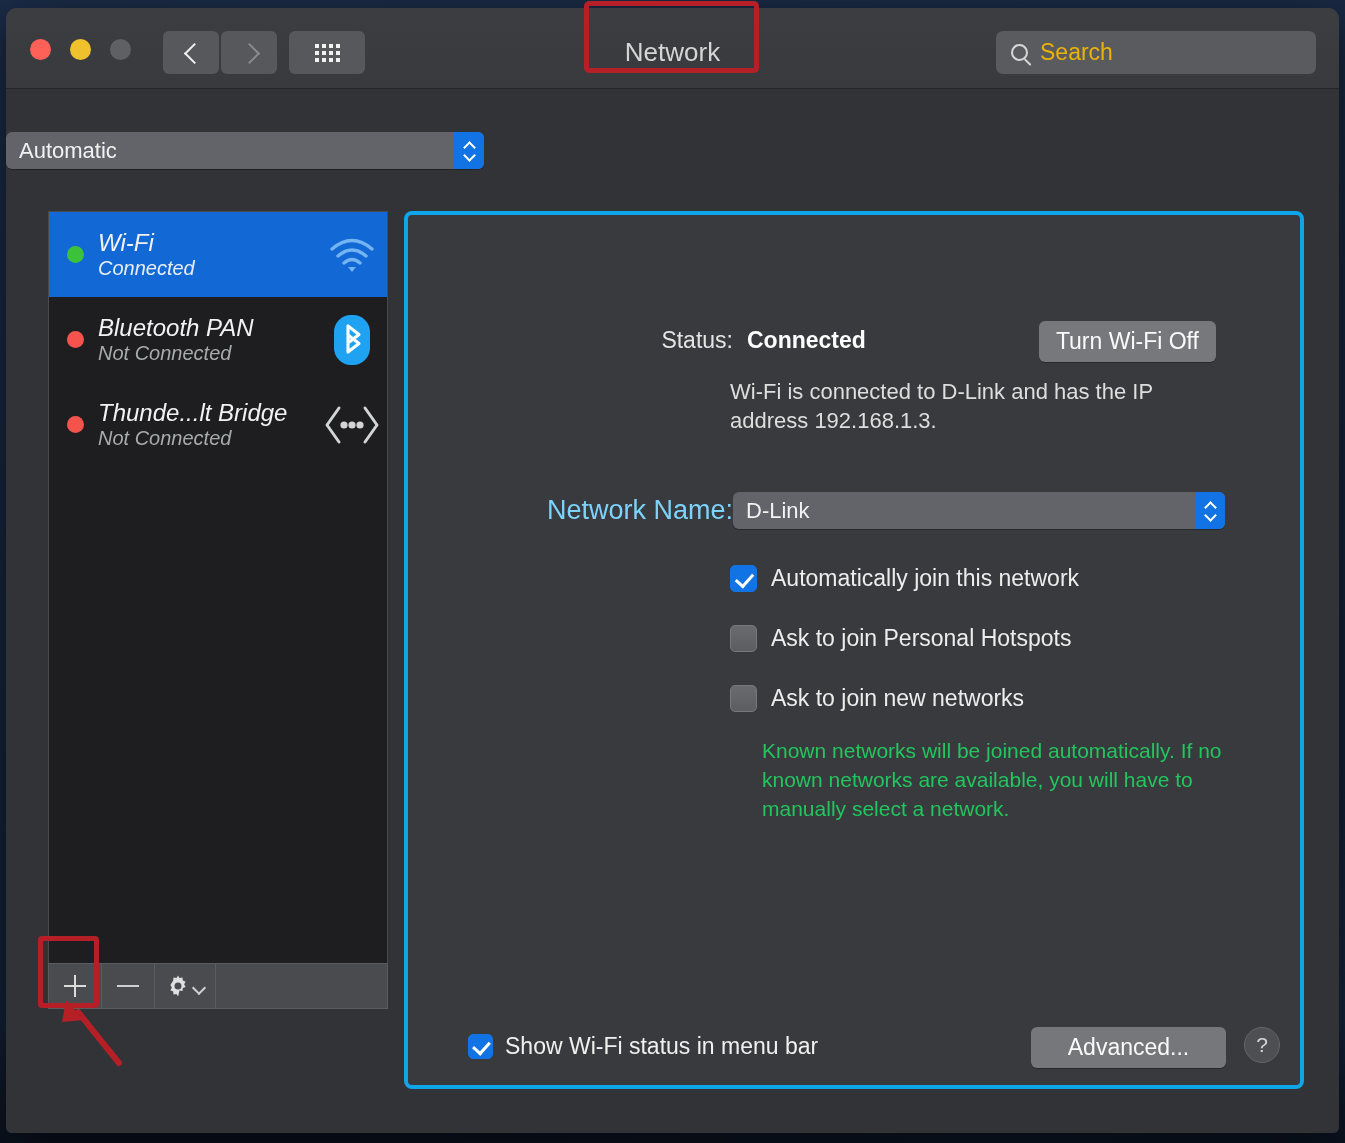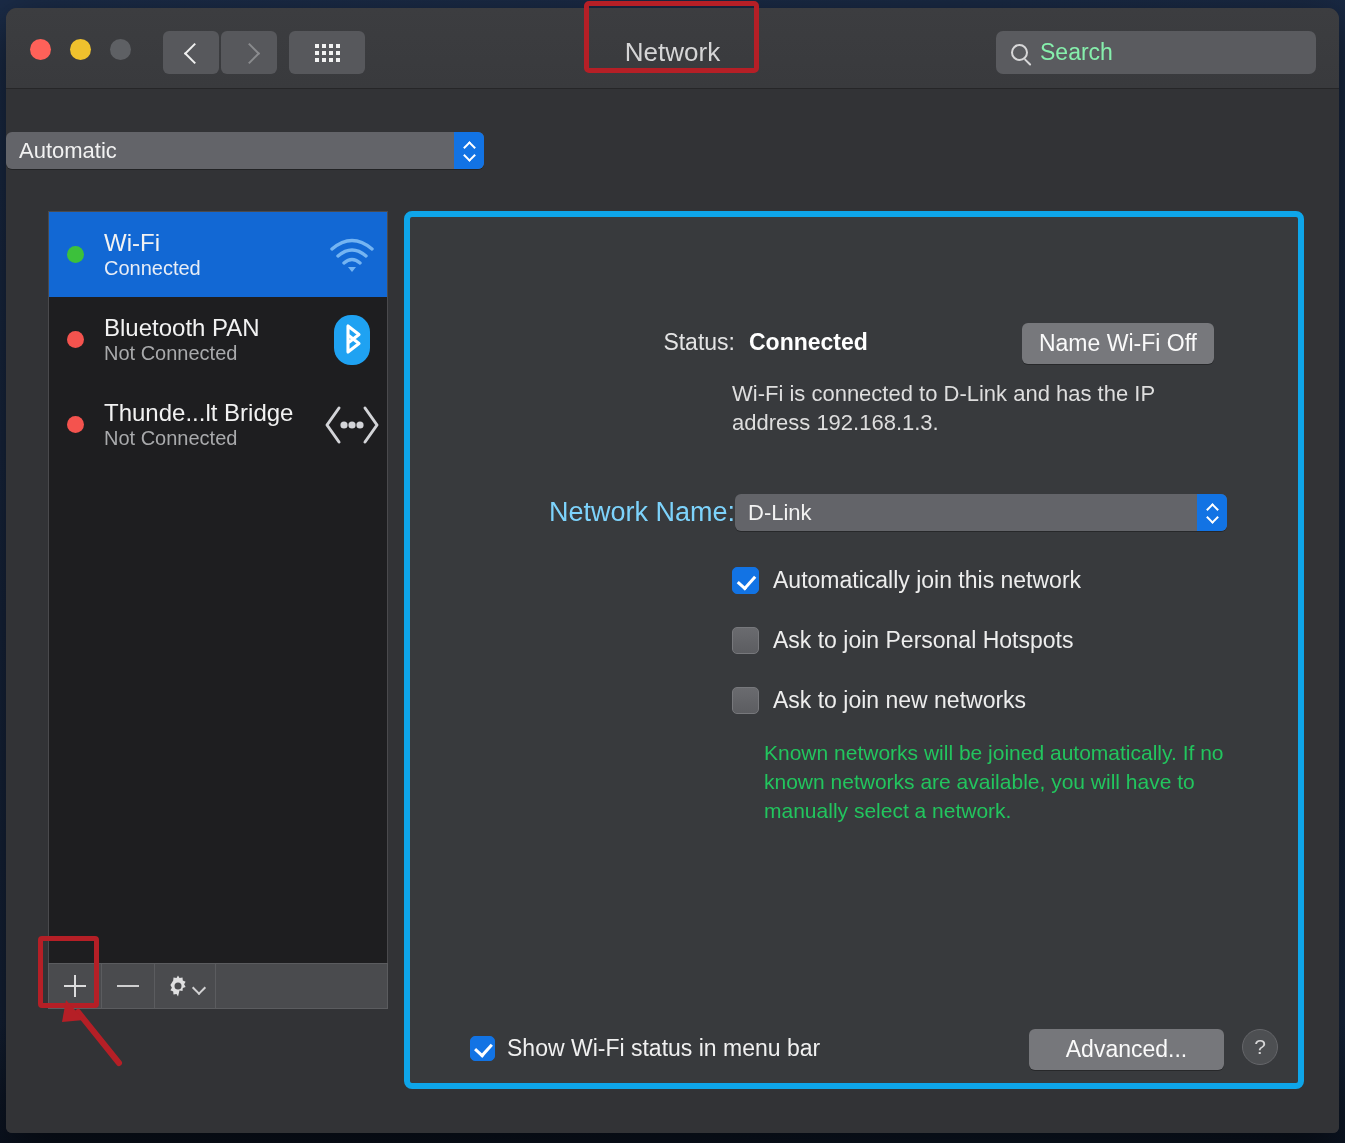--- a/index.html
+++ b/index.html
@@ -135,21 +135,21 @@
     position: absolute;
     right: -6px; bottom: -4px;
     width: 9px; height: 2.4px;
     background: #d7d7d8;
     transform: rotate(45deg);
     border-radius: 2px;
   }
   #search-placeholder {
     margin-left: 12px;
     font-size: 23px;
-    color: #86efac;
+    color: #eab308;
   }
 
   
   #content {
     position: relative;
     height: calc(100% - 81px);
     background: #323336;
   }
 
   
@@ -236,21 +236,21 @@
     padding-left: 18px;
   }
   .svc.selected { background: #1268d4; }
   .svc .dot {
     width: 17px; height: 17px;
     border-radius: 50%;
     flex: none;
   }
   .svc .dot.green { background: #3cc13b; }
   .svc .dot.red   { background: #f4534e; }
-  .svc .txt { margin-left: 20px; flex: 1; }
+  .svc .txt { margin-left: 14px; flex: 1; font-style: italic; }
   .svc .name {
     font-size: 24px;
     color: #f2f2f2;
     line-height: 1.15;
     white-space: nowrap;
   }
   .svc .state {
     font-size: 20px;
     color: #a9aaac;
     line-height: 1.2;
@@ -313,21 +313,21 @@
   }
 
   
   #detail {
     position: absolute;
     left: 398px;
     top: 122px;
     width: 900px;
     height: 878px;
     background: #383a3d;
-    border: 6px solid #0ea5e9;
+    border: 4px solid #0ea5e9;
     border-radius: 8px;
   }
 
   #status-row {
     position: absolute;
     left: 0; top: 112px;
     width: 100%;
     display: flex;
     align-items: flex-start;
   }
@@ -638,21 +638,21 @@
         <span class="caret-glyph"></span>
       </div>
       <div class="stb" id="stb-spacer"></div>
     </div>
 
     <div id="detail">
 
       <div id="status-row">
         <span id="status-label">Status:</span>
         <span id="status-value">Connected</span>
-        <div id="btn-turn-wifi">Name Wi-Fi Off</div>
+        <div id="btn-turn-wifi">Turn Wi-Fi Off</div>
       </div>
 
       <div id="status-desc">Wi-Fi is connected to D-Link and has the IP address 192.168.1.3.</div>
 
       <div id="netname-row">
         <span id="netname-label">Network Name:</span>
         <div class="popup" id="netname-popup">
           <span class="val">D-Link</span>
           <span class="stepper">
             <b class="up"></b>

